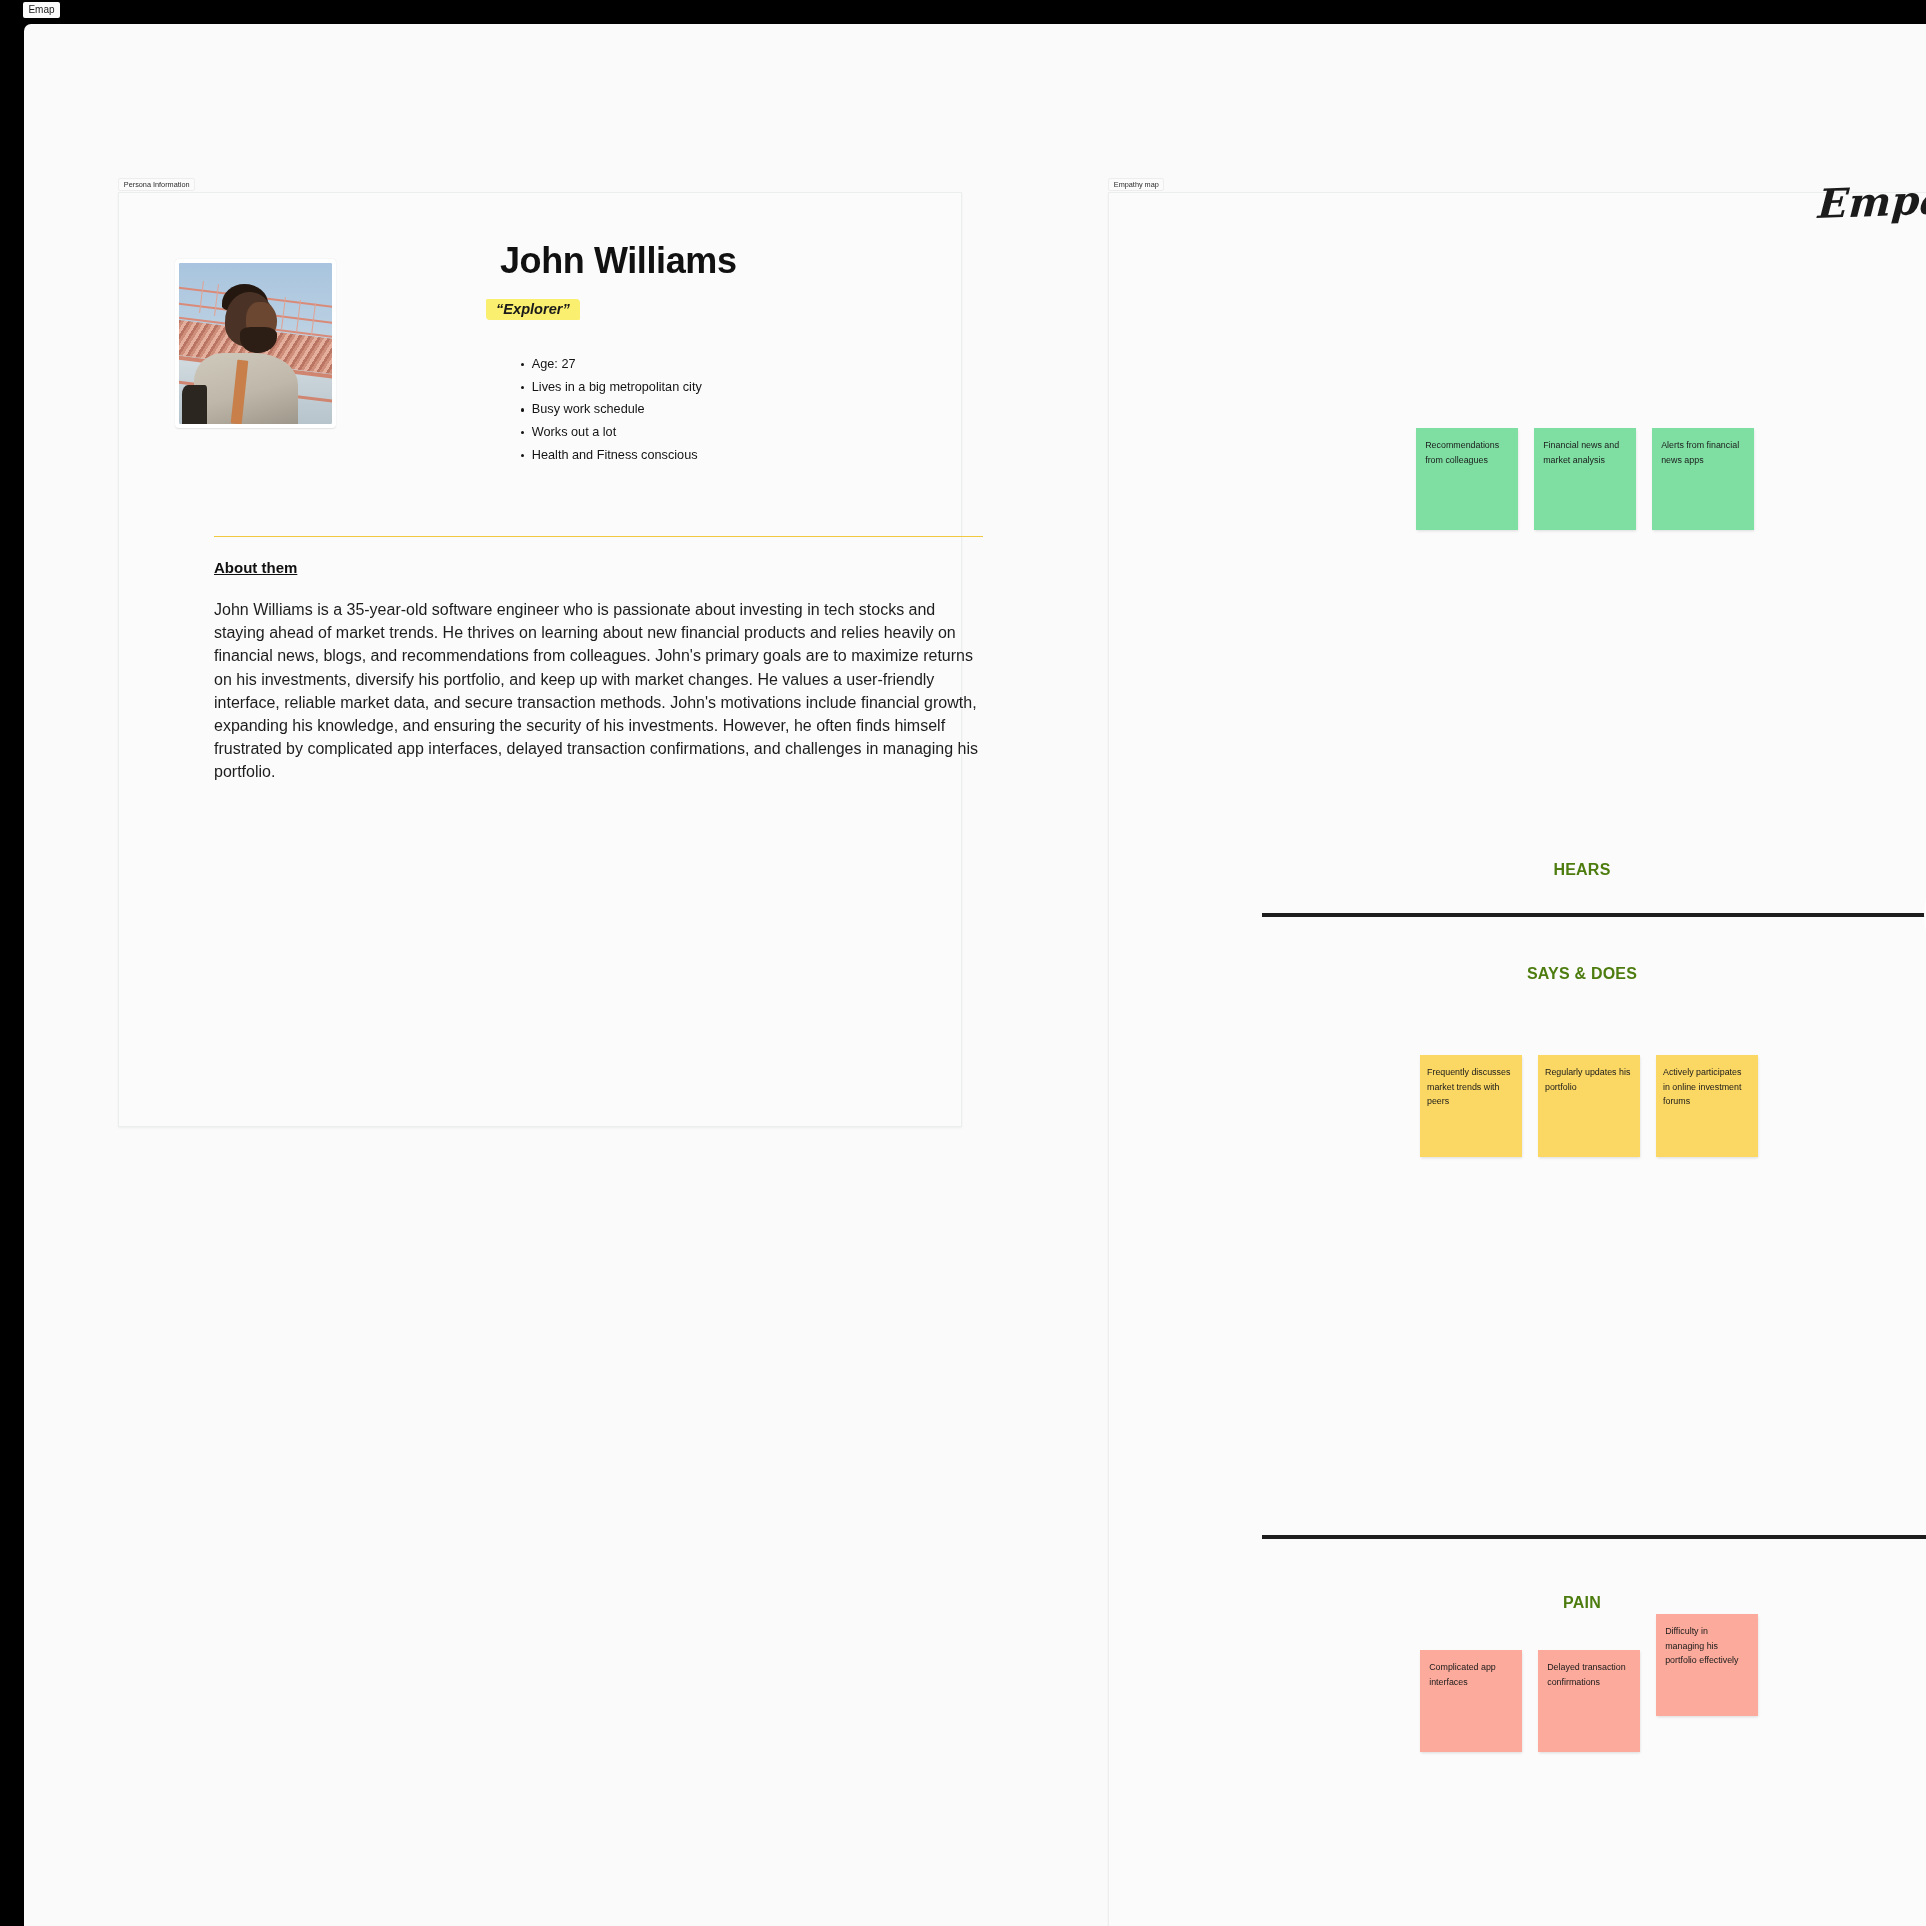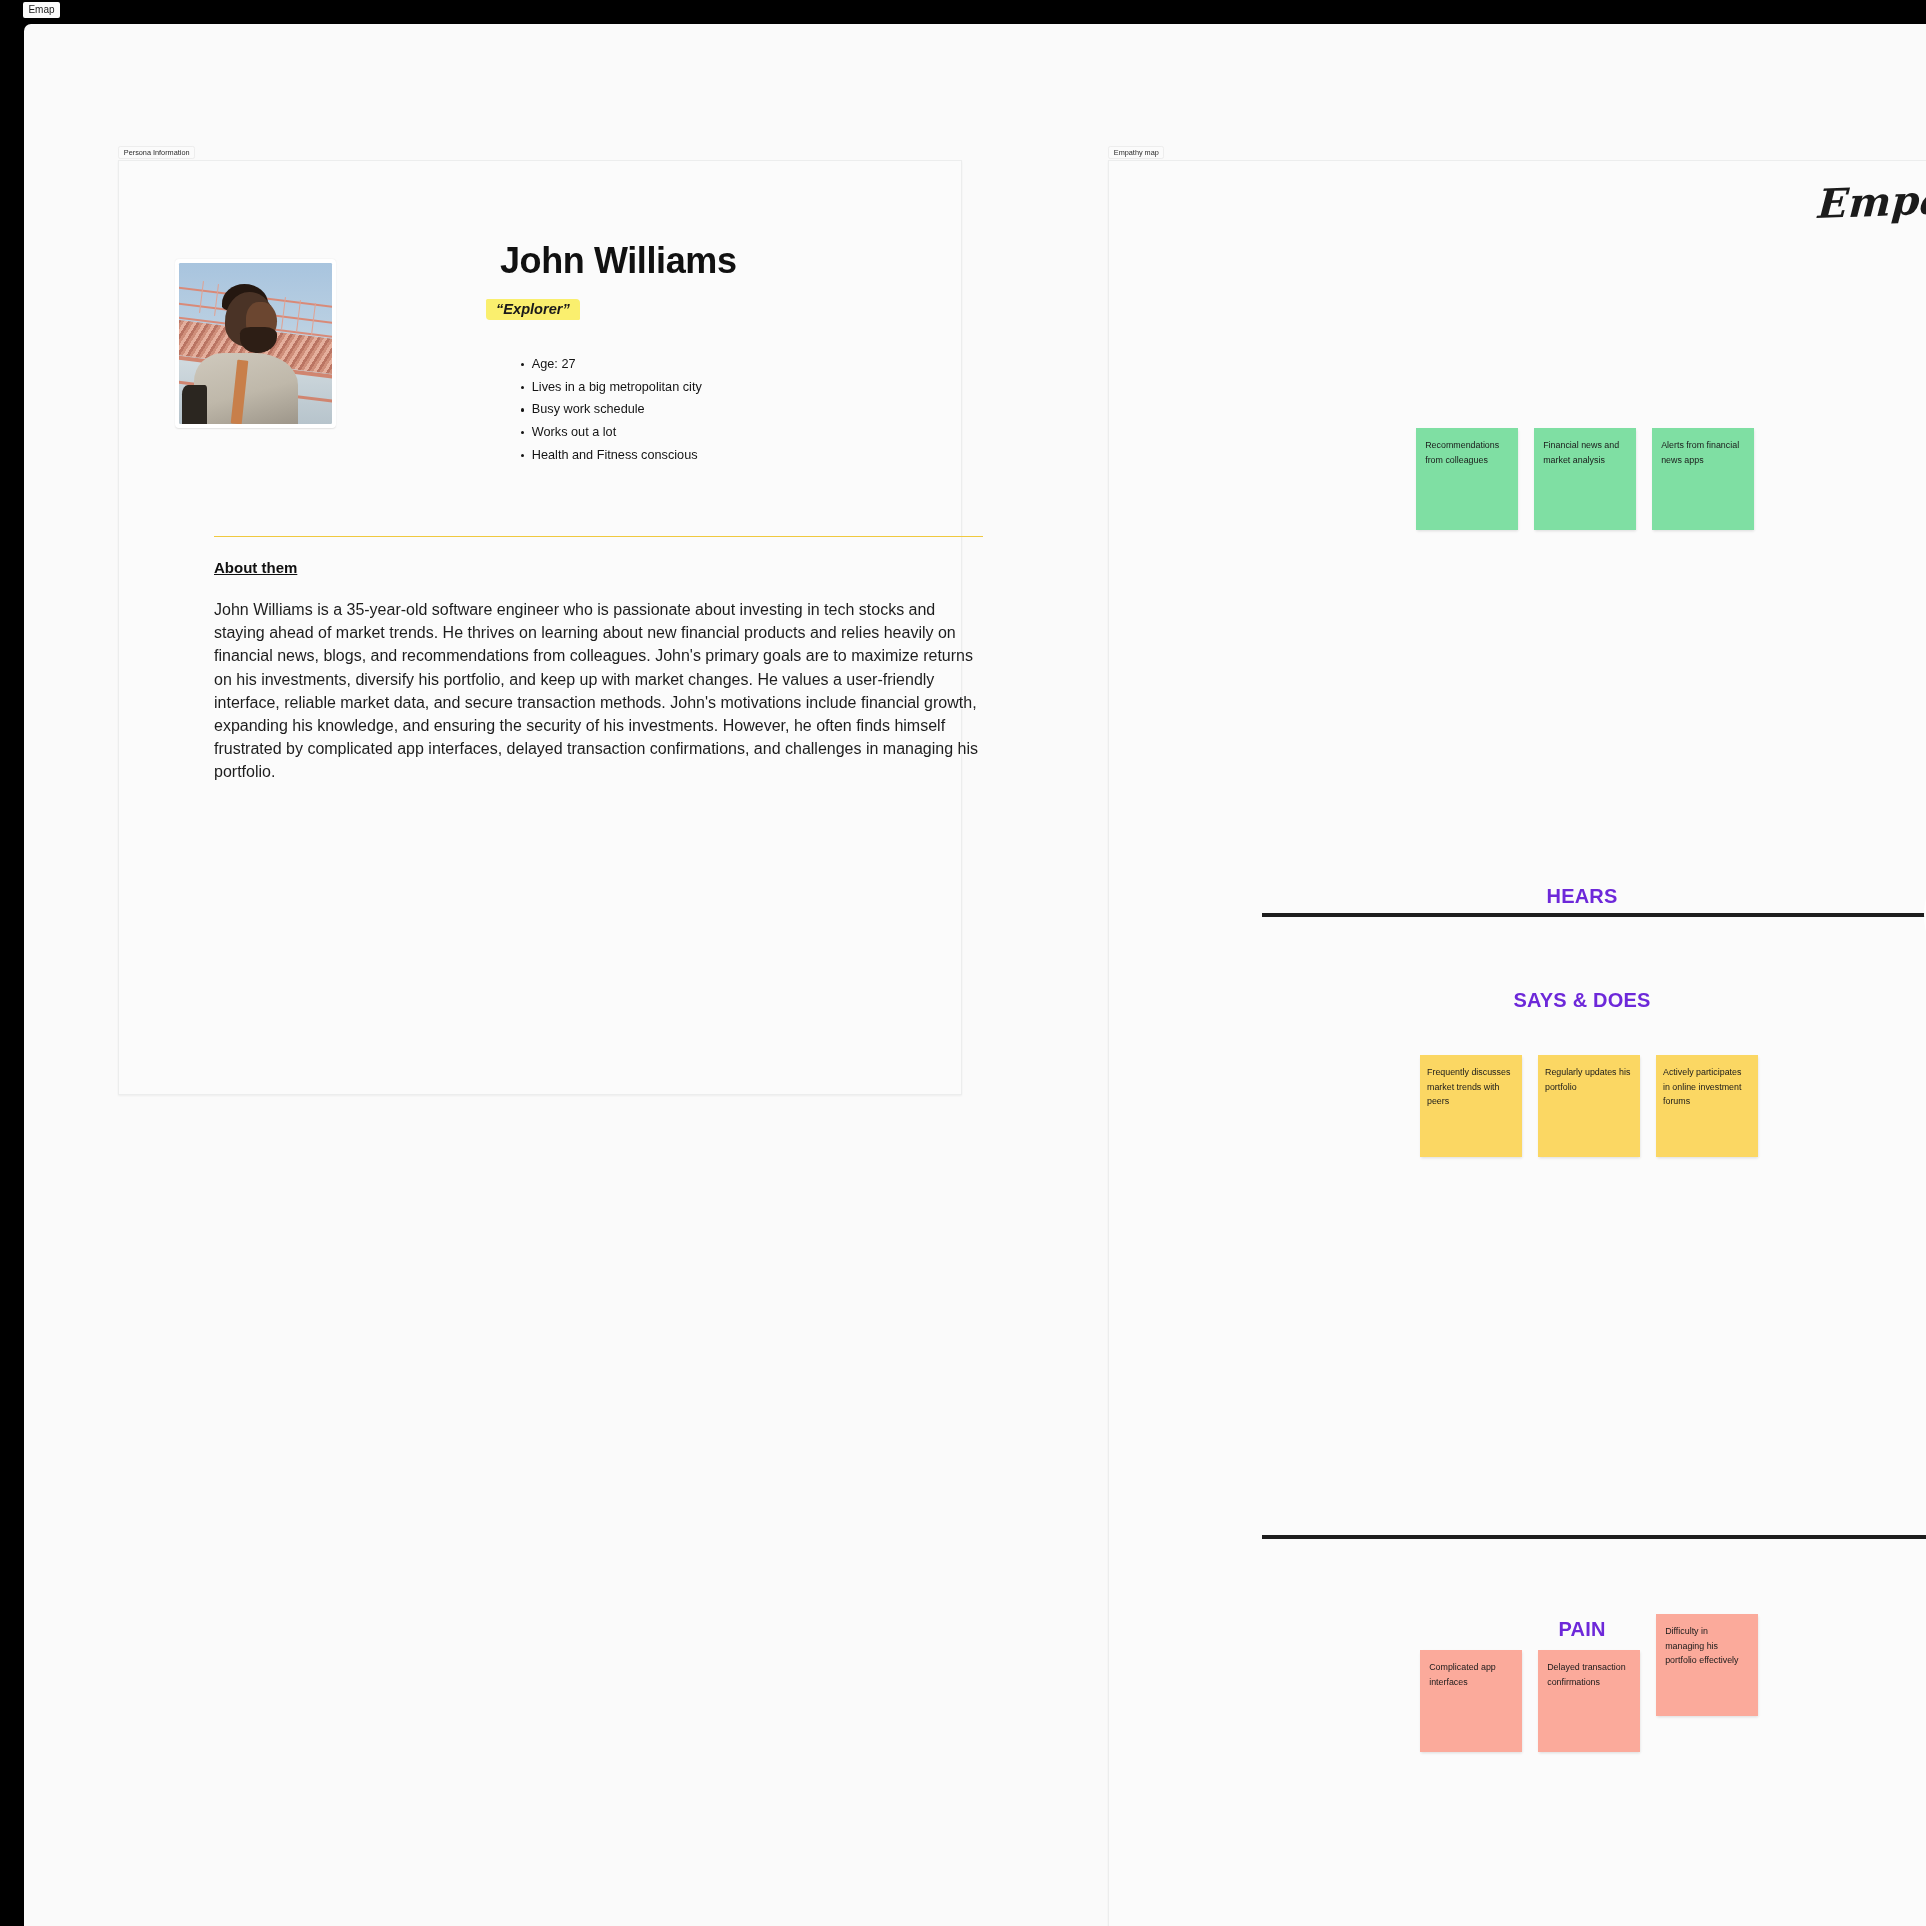--- a/index.html
+++ b/index.html
@@ -32,20 +32,21 @@
     background: #fafafa;
     border-radius: 7px;
   }
 
   
   .frame {
     position: absolute;
     background: #fbfbfb;
     border: 0.8px solid #eceded;
     box-shadow: 0 0.8px 1.9px rgba(0,0,0,.05);
+    margin-top: 32px;
   }
   .frame-label {
     position: absolute;
     left: -0.8px; top: -14.6px;
     font-size: 7.3px;
     color: #2b2b2b;
     background: #fbfbfb;
     border: 0.8px solid #ededed;
     border-radius: 2.3px;
     padding: 1.9px 4.6px;
@@ -235,28 +236,27 @@
     left: 1900px; top: 819px;
     width: 144px; height: 144px;
     background: #ffffff;
     border-radius: 50%;
     display: flex; align-items: center; justify-content: center;
     z-index: 5;
   }
 
   .quad-label {
     position: absolute;
-    font-size: 20px;
-    font-weight: bold;
-    color: #6d28d9;
+    font-size: 16px;
+    font-weight: bold;
+    color: #4d7c0f;
     letter-spacing: 0.2px;
     white-space: nowrap;
     text-align: center;
     transform: translateX(-50%);
-    margin-top: 24px;
   }
   #label-hears         { left: 1558px; top: 837px; }
   #label-says-does     { left: 1558px; top: 941px; }
   #label-pain          { left: 1558px; top: 1570px; }
 
   
   .note {
     position: absolute;
     width: 102px; height: 102px;
     padding: 10.4px 9.2px 0 9.2px;

